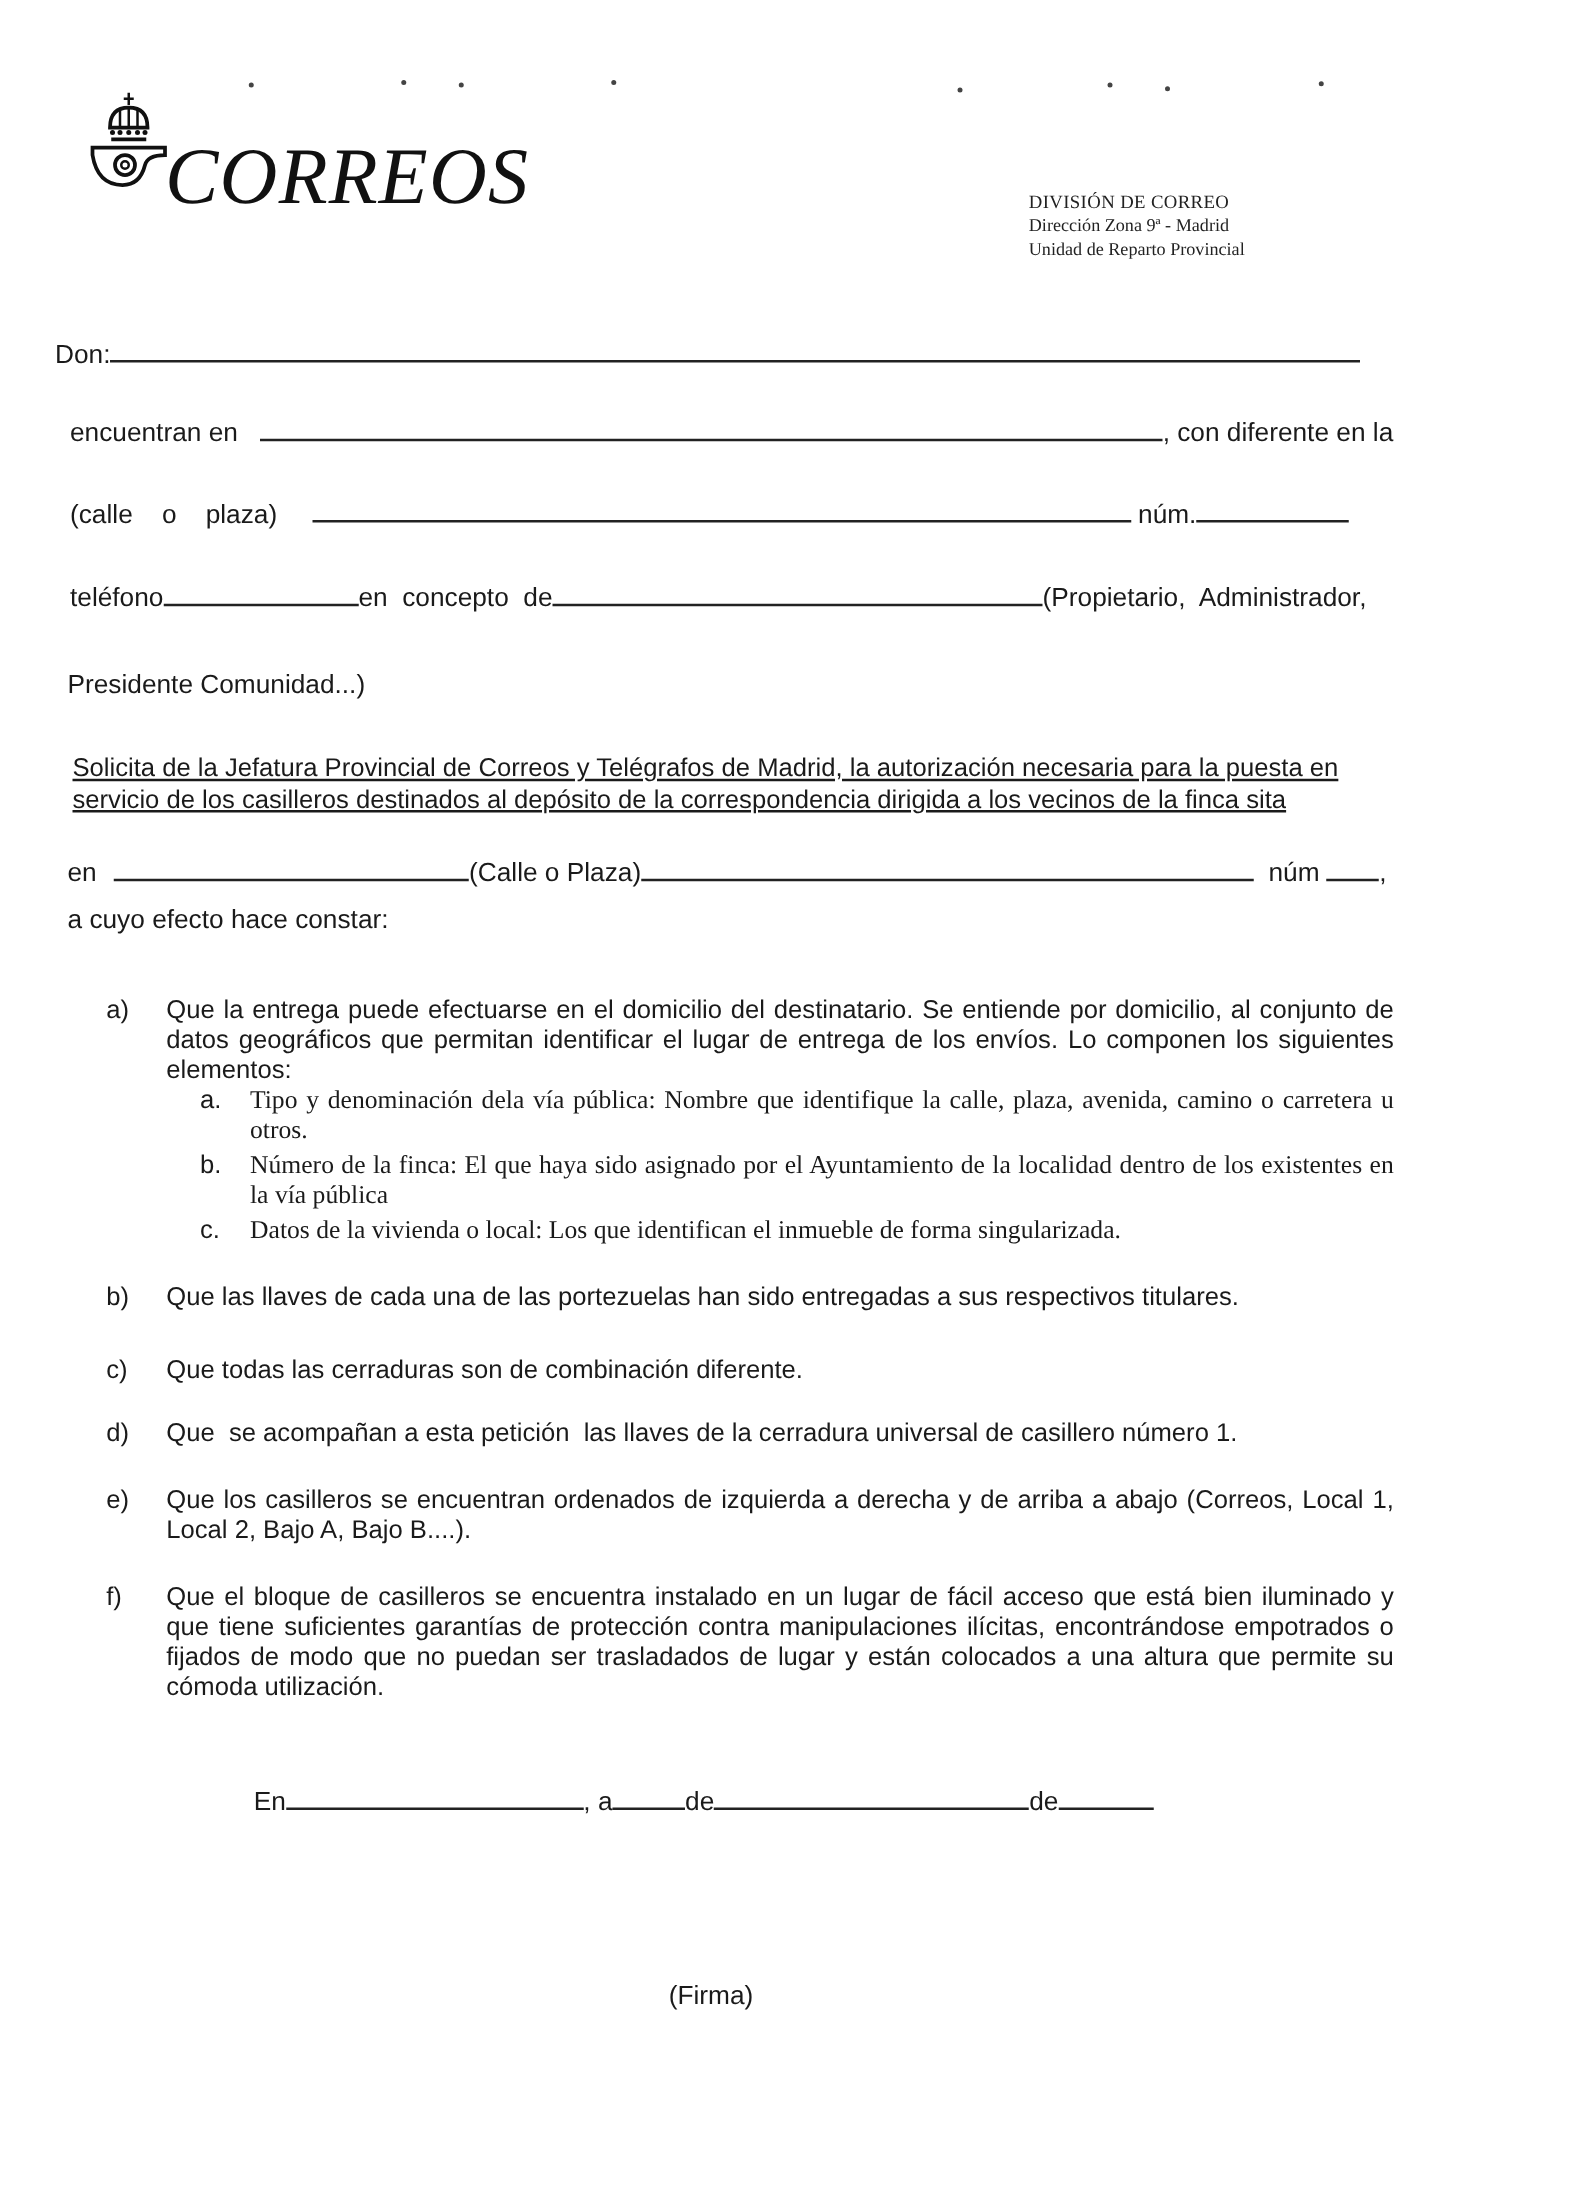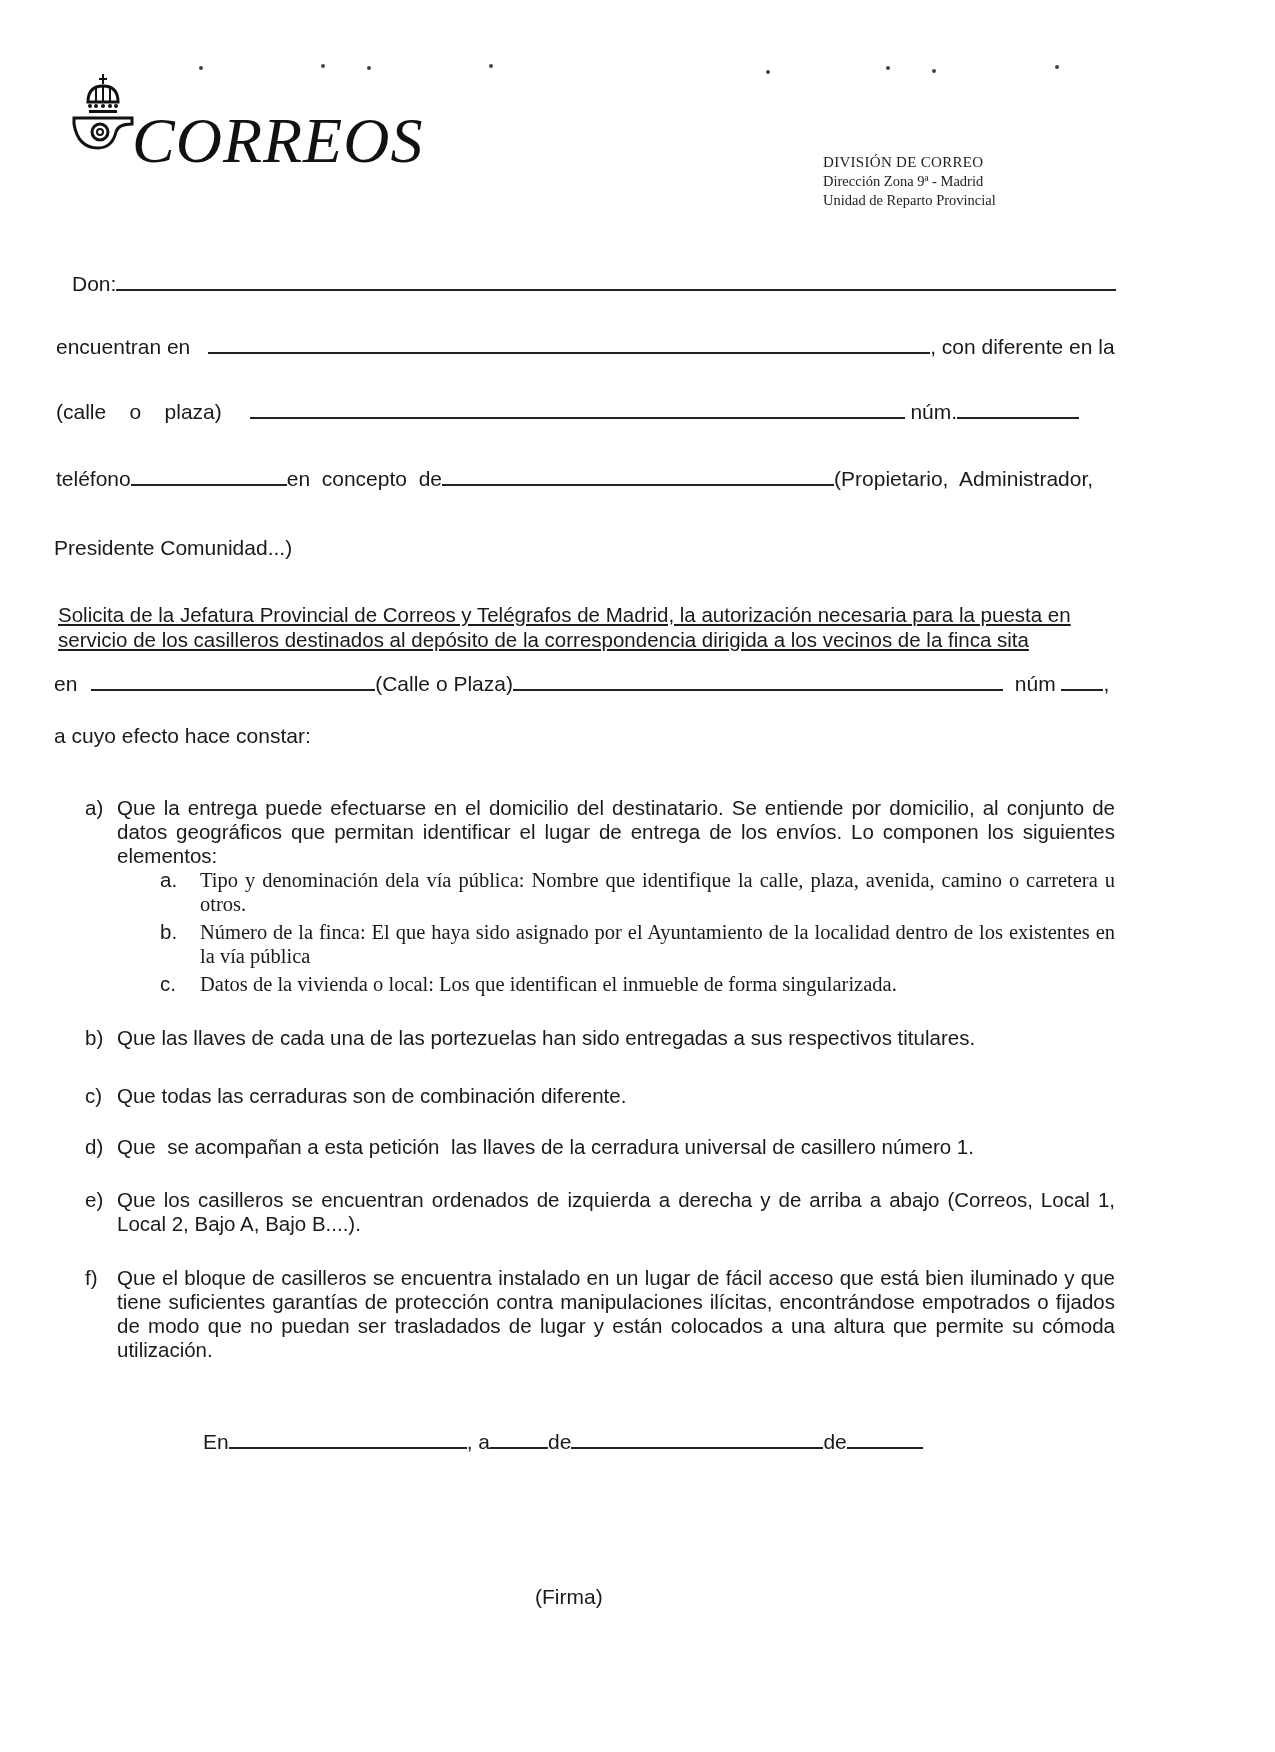--- a/index.html
+++ b/index.html
@@ -10,21 +10,21 @@
   .logo{left:72px;top:74px;width:360px;height:110px;}
   .logo-text{position:absolute;left:60px;top:30px;font-family:"Liberation Serif",serif;font-style:italic;
              font-size:64px;letter-spacing:1px;color:#111;}
   .division{left:823px;top:153px;font-family:"Liberation Serif",serif;font-size:14.5px;line-height:19px;color:#222;}
   .division .l1{font-size:15px;letter-spacing:0.3px;}
   .line{font-size:21px;white-space:nowrap;}
   .blank{display:inline-block;border-bottom:2px solid #222;vertical-align:baseline;height:1px;}
   .para{left:58px;width:1065px;font-size:20.5px;line-height:25px;text-decoration:underline;}
   .item{position:absolute;left:85px;width:1030px;font-size:20.5px;line-height:24px;}
   .item .lbl{position:absolute;left:0;top:0;}
-  .item .txt{margin-left:32px;text-align:justify;}
+  .item .txt{margin-left:48px;text-align:justify;}
   .sub{position:absolute;left:160px;width:955px;font-size:20.5px;line-height:24px;}
   .sub .lbl{position:absolute;left:0;top:0;}
   .sub .txt{margin-left:40px;text-align:justify;font-family:Liberation Serif, serif;}
 </style>
 </head>
 <body>
 
 <div class="dot" style="left:199px;top:66px"></div>
 <div class="dot" style="left:321px;top:64px"></div>
 <div class="dot" style="left:367px;top:66px"></div>
@@ -56,21 +56,21 @@
   </svg>
   <span class="logo-text">CORREOS</span>
 </div>
 
 <div class="abs division">
   <div class="l1">DIVISIÓN DE CORREO</div>
   <div>Dirección Zona 9ª - Madrid</div>
   <div>Unidad de Reparto Provincial</div>
 </div>
 
-<div class="abs line" style="left:72px;top:272px">
+<div class="abs line" style="left:44px;top:272px">
   <span>Don:</span><span class="blank" style="width:1000px"></span>
 </div>
 
 <div class="abs line" style="left:56px;top:335px;width:1064px">
   <span>encuentran en</span>
   <span class="blank" style="width:722px;margin-left:12px"></span><span>, con diferente en la</span>
 </div>
 
 <div class="abs line" style="left:56px;top:400px;width:1064px">
   <span style="white-space:pre">(calle    o    plaza)</span>
@@ -79,21 +79,21 @@
 </div>
 
 <div class="abs line" style="left:56px;top:467px;width:1064px">
   <span>teléfono</span><span class="blank" style="width:156px"></span><span style="white-space:pre">en  concepto  de</span><span class="blank" style="width:392px"></span><span style="white-space:pre">(Propietario,  Administrador,</span>
 </div>
 
 <div class="abs line" style="left:54px;top:536px">Presidente Comunidad...)</div>
 
 <div class="abs para" style="top:602px">Solicita de la Jefatura Provincial de Correos y Telégrafos de Madrid, la autorización necesaria para la puesta en servicio de los casilleros destinados al depósito de la correspondencia dirigida a los vecinos de la finca sita</div>
 
-<div class="abs line" style="left:54px;top:672px;width:1064px">
+<div class="abs line" style="left:54px;top:687px;width:1064px">
   <span>en</span>
   <span class="blank" style="width:284px;margin-left:8px"></span><span>(Calle o Plaza)</span><span class="blank" style="width:490px"></span>
   <span style="margin-left:6px">núm</span>
   <span class="blank" style="width:42px"></span><span>,</span>
 </div>
 
 <div class="abs line" style="left:54px;top:724px">a cuyo efecto hace constar:</div>
 
 <div class="item" style="top:796px">
   <span class="lbl">a)</span>

